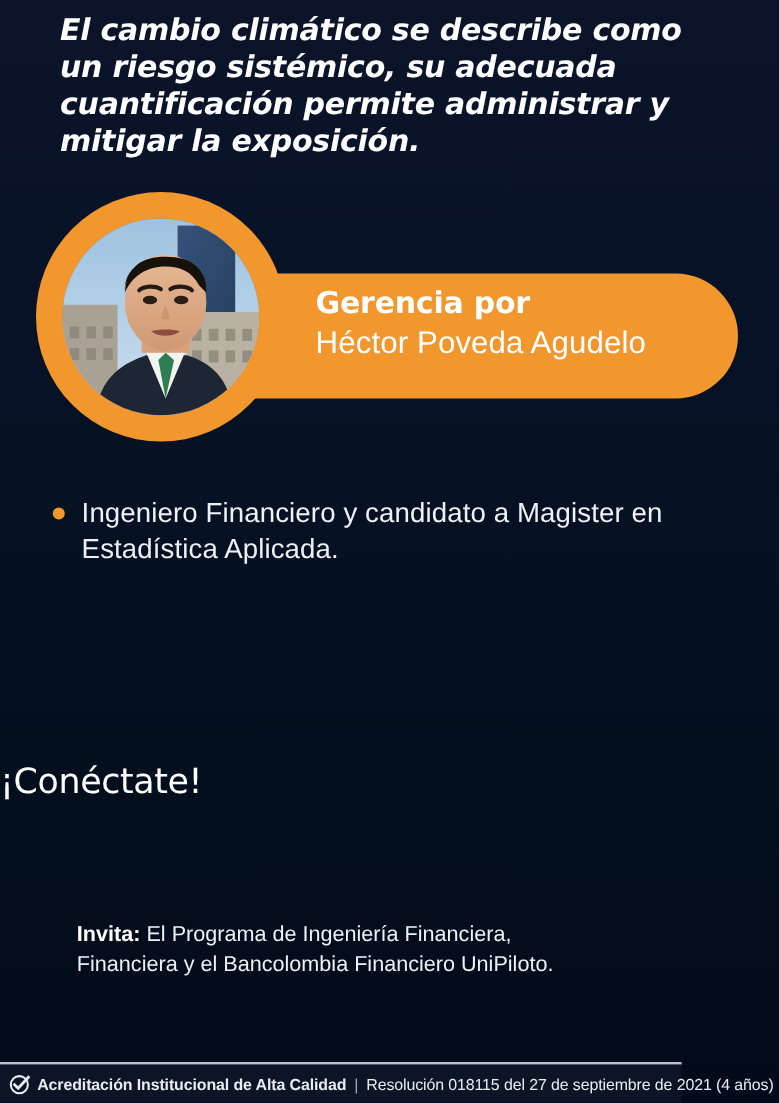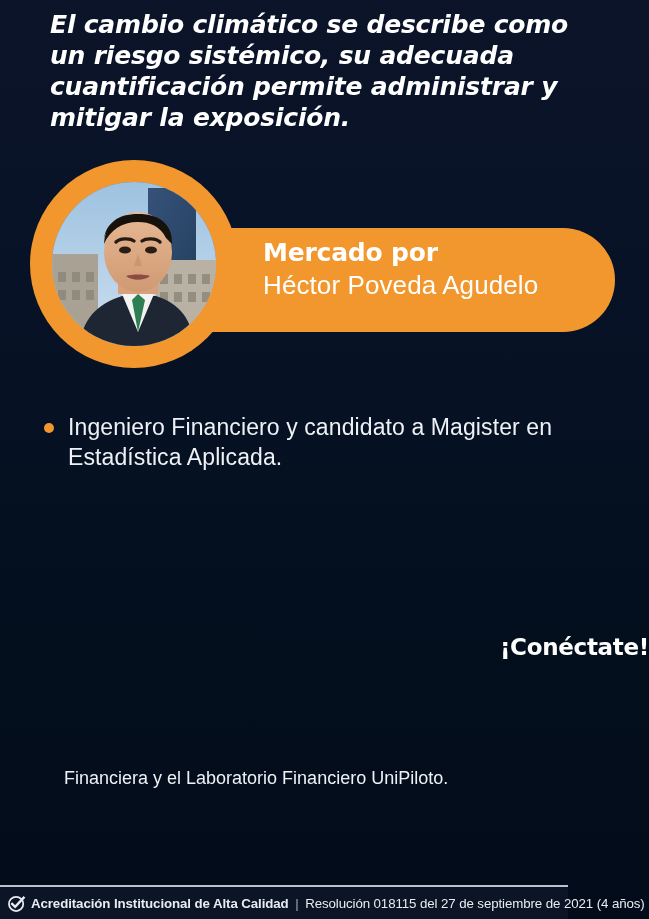--- a/index.html
+++ b/index.html
@@ -126,25 +126,25 @@
     line-height: 30px;
     letter-spacing: 0.1px;
   }
 
   
   .cta {
     position: absolute;
     left: 0;
     top: 634px;
     width: 649px;
-    text-align: right;
+    text-align: left;
     color: #ffffff;
     font-family: "DejaVu Sans", sans-serif;
-    font-size: 23px;
-    font-weight: bold;
+    font-size: 29px;
+    font-weight: normal;
     letter-spacing: -0.3px;
   }
 
   
   .invite {
     position: absolute;
     left: 64px;
     top: 766px;
     width: 530px;
     color: #eef1f6;
@@ -248,36 +248,40 @@
           <ellipse cx="99" cy="68" rx="6" ry="3.6" fill="#2a1d14"></ellipse>
           <path d="M64 60 C68 56 78 56 82 59" stroke="#241a14" stroke-width="3.4" fill="none" stroke-linecap="round"></path>
           <path d="M90 59 C94 56 104 56 108 60" stroke="#241a14" stroke-width="3.4" fill="none" stroke-linecap="round"></path>
           <path d="M86 72 L82 84 L90 84 Z" fill="#c48c66" opacity="0.65"></path>
           <path d="M74 94 C80 99 92 99 98 94 C92 92 80 92 74 94 Z" fill="#8e4b41"></path>
         </svg>
       </div>
     </div>
 
     <div class="band-text">
-      <div class="band-title">Mercado por</div>
+      <div class="band-title">Gerencia por</div>
       <div class="band-name">Héctor Poveda Agudelo</div>
     </div>
   </div>
 
   <div class="bullets">
     <div class="bullet-row">
       <span class="bullet-dot"></span>
       <span class="bullet-text">Ingeniero Financiero y candidato a Magister en Estadística Aplicada.</span>
     </div>
   </div>
 
   <div class="cta">¡Conéctate!</div>
 
   <div class="invite">
-    <div class="invite-line">Financiera y el Laboratorio Financiero UniPiloto.</div>
+    <div class="invite-line">
+      <span class="invite-label">Invita:</span>
+      <span>El Programa de Ingeniería Financiera,</span>
+    </div>
+    <div class="invite-line">Financiera y el Bancolombia Financiero UniPiloto.</div>
   </div>
 
   <div class="footer">
     <svg class="footer-icon" viewBox="0 0 24 24">
       <circle cx="11.5" cy="12.5" r="9" fill="none" stroke="#e8ecf2" stroke-width="2.2"></circle>
       <path d="M6.5 12.6 L10.3 16.2 L21 4.8" fill="none" stroke="#e8ecf2" stroke-width="3" stroke-linecap="square"></path>
     </svg>
     <div class="footer-text">
       <span class="footer-strong">Acreditación Institucional de Alta Calidad</span>
       <span class="footer-sep">|</span>

